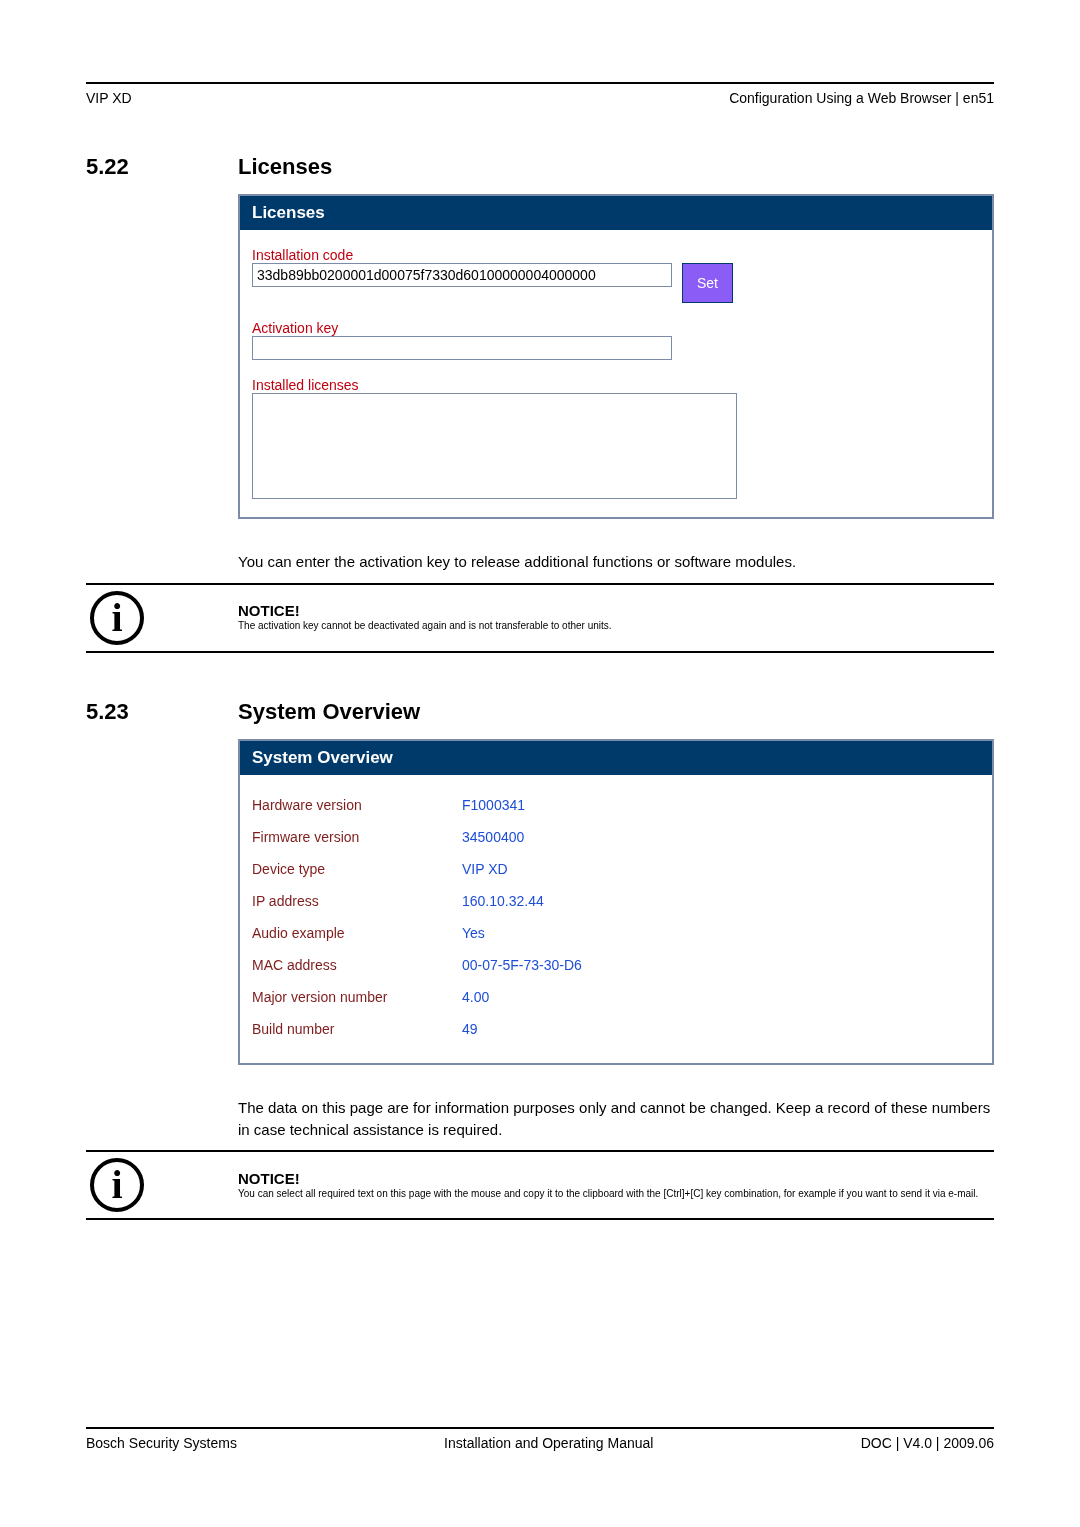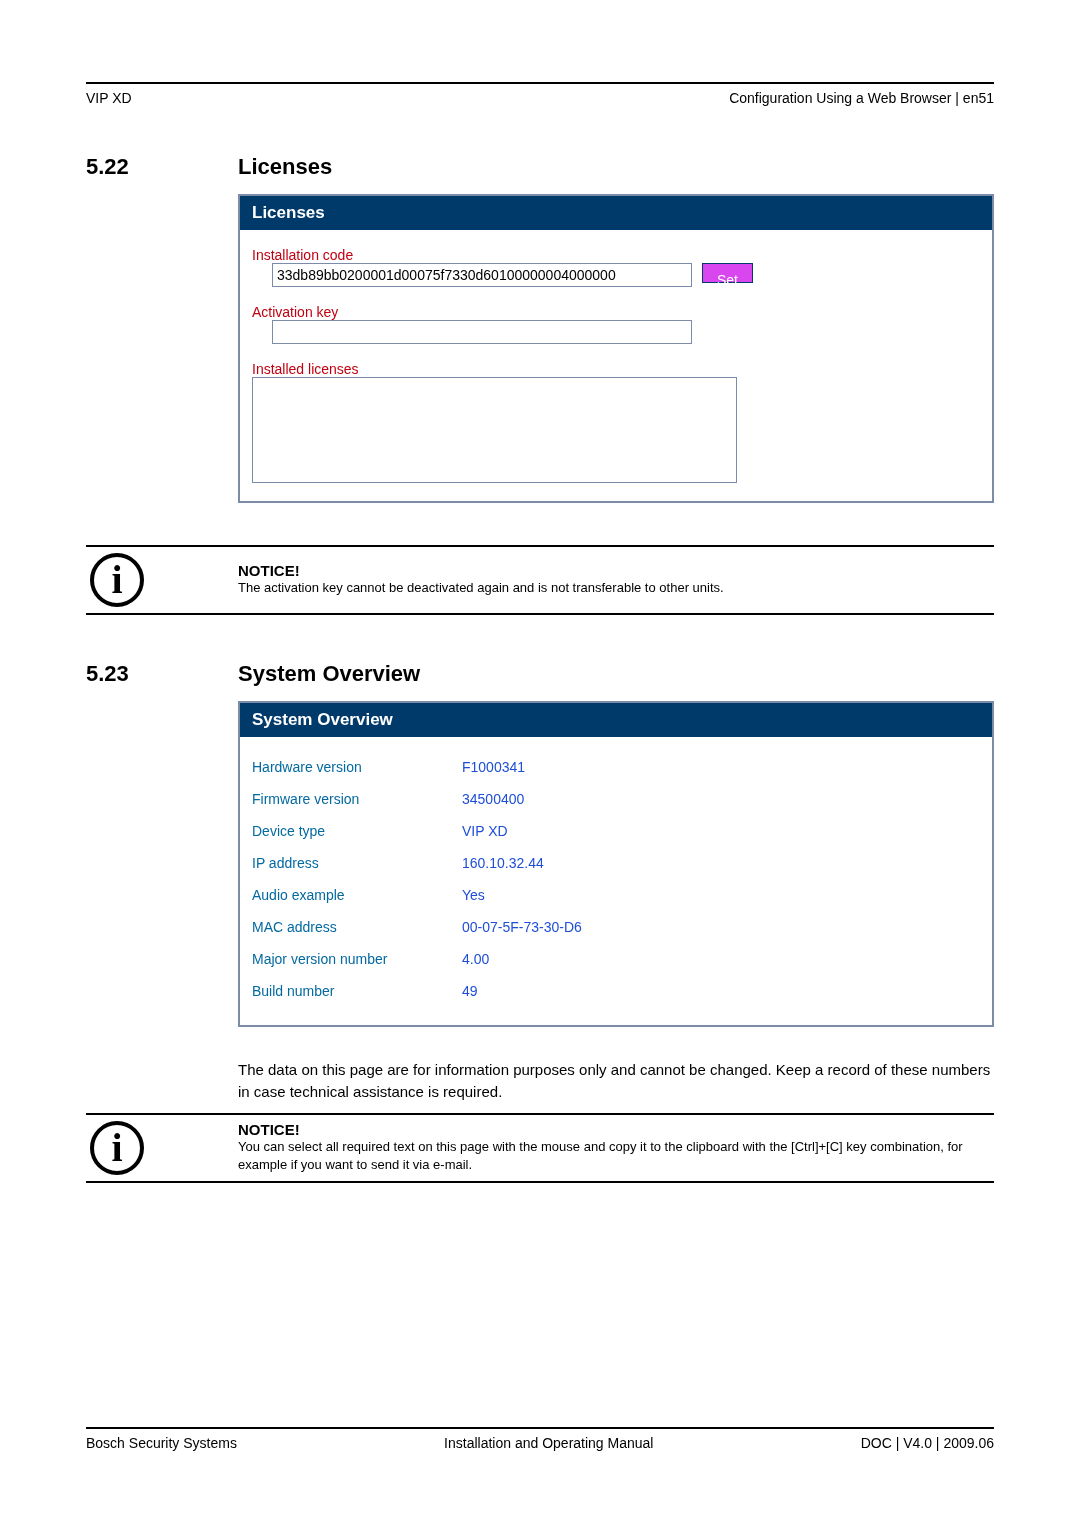--- a/index.html
+++ b/index.html
@@ -92,37 +92,37 @@
     }
     .text-input {
       border: 1px solid #7b8ba8;
       height: 24px;
       padding: 2px 4px;
       font-size: 14px;
       font-family: Arial, sans-serif;
       width: 420px;
       color: #000;
     }
-    .text-input.wide { width: 420px; margin-left: 20px; }
+    .text-input.wide { width: 420px; }
     .textarea {
       border: 1px solid #7b8ba8;
       width: 485px;
       height: 106px;
       font-size: 14px;
       font-family: Arial, sans-serif;
       resize: none;
       overflow-y: scroll;
     }
     button.set-btn {
-      background: #d946ef;
+      background: #8b5cf6;
       color: #fff;
       border: 1px solid #003a6a;
       font-size: 14px;
       padding: 8px 14px;
-      height: 20px;
+      height: 40px;
       cursor: pointer;
       margin-left: auto;
     }
 
     .body-text {
       font-size: 15px;
       line-height: 1.45;
     }
 
     .notice-block {
@@ -156,33 +156,33 @@
       line-height: 1;
     }
     .notice-text-cell {
       flex: 1;
     }
     .notice-heading {
       font-weight: bold;
       font-size: 15px;
     }
     .notice-body {
-      font-size: 13px;
+      font-size: 10px;
       line-height: 1.45;
     }
 
     .overview-row {
       display: flex;
       padding: 8px 0;
       font-size: 14px;
     }
     .ov-label {
       width: 210px;
       flex-shrink: 0;
-      color: #0369a1;
+      color: #7f1d1d;
     }
     .ov-value {
       color: #1d4ed8;
     }
 
     .footer {
       position: absolute;
       left: 86px;
       right: 86px;
       bottom: 76px;
@@ -237,20 +237,21 @@
           </div>
           <div class="licenses-row">
             <div class="lic-label">Installed licenses</div>
             <div class="lic-field-cell">
               <textarea class="textarea" readonly="" style=""></textarea>
             </div>
           </div>
         </div>
       </div>
 
+      <p class="body-text">You can enter the activation key to release additional functions or software modules.</p>
     </div>
   </div>
 
   <div class="notice-block">
     <div class="info-icon-cell">
       <div class="info-icon">
         <span>i</span>
       </div>
     </div>
     <div class="notice-text-cell">

